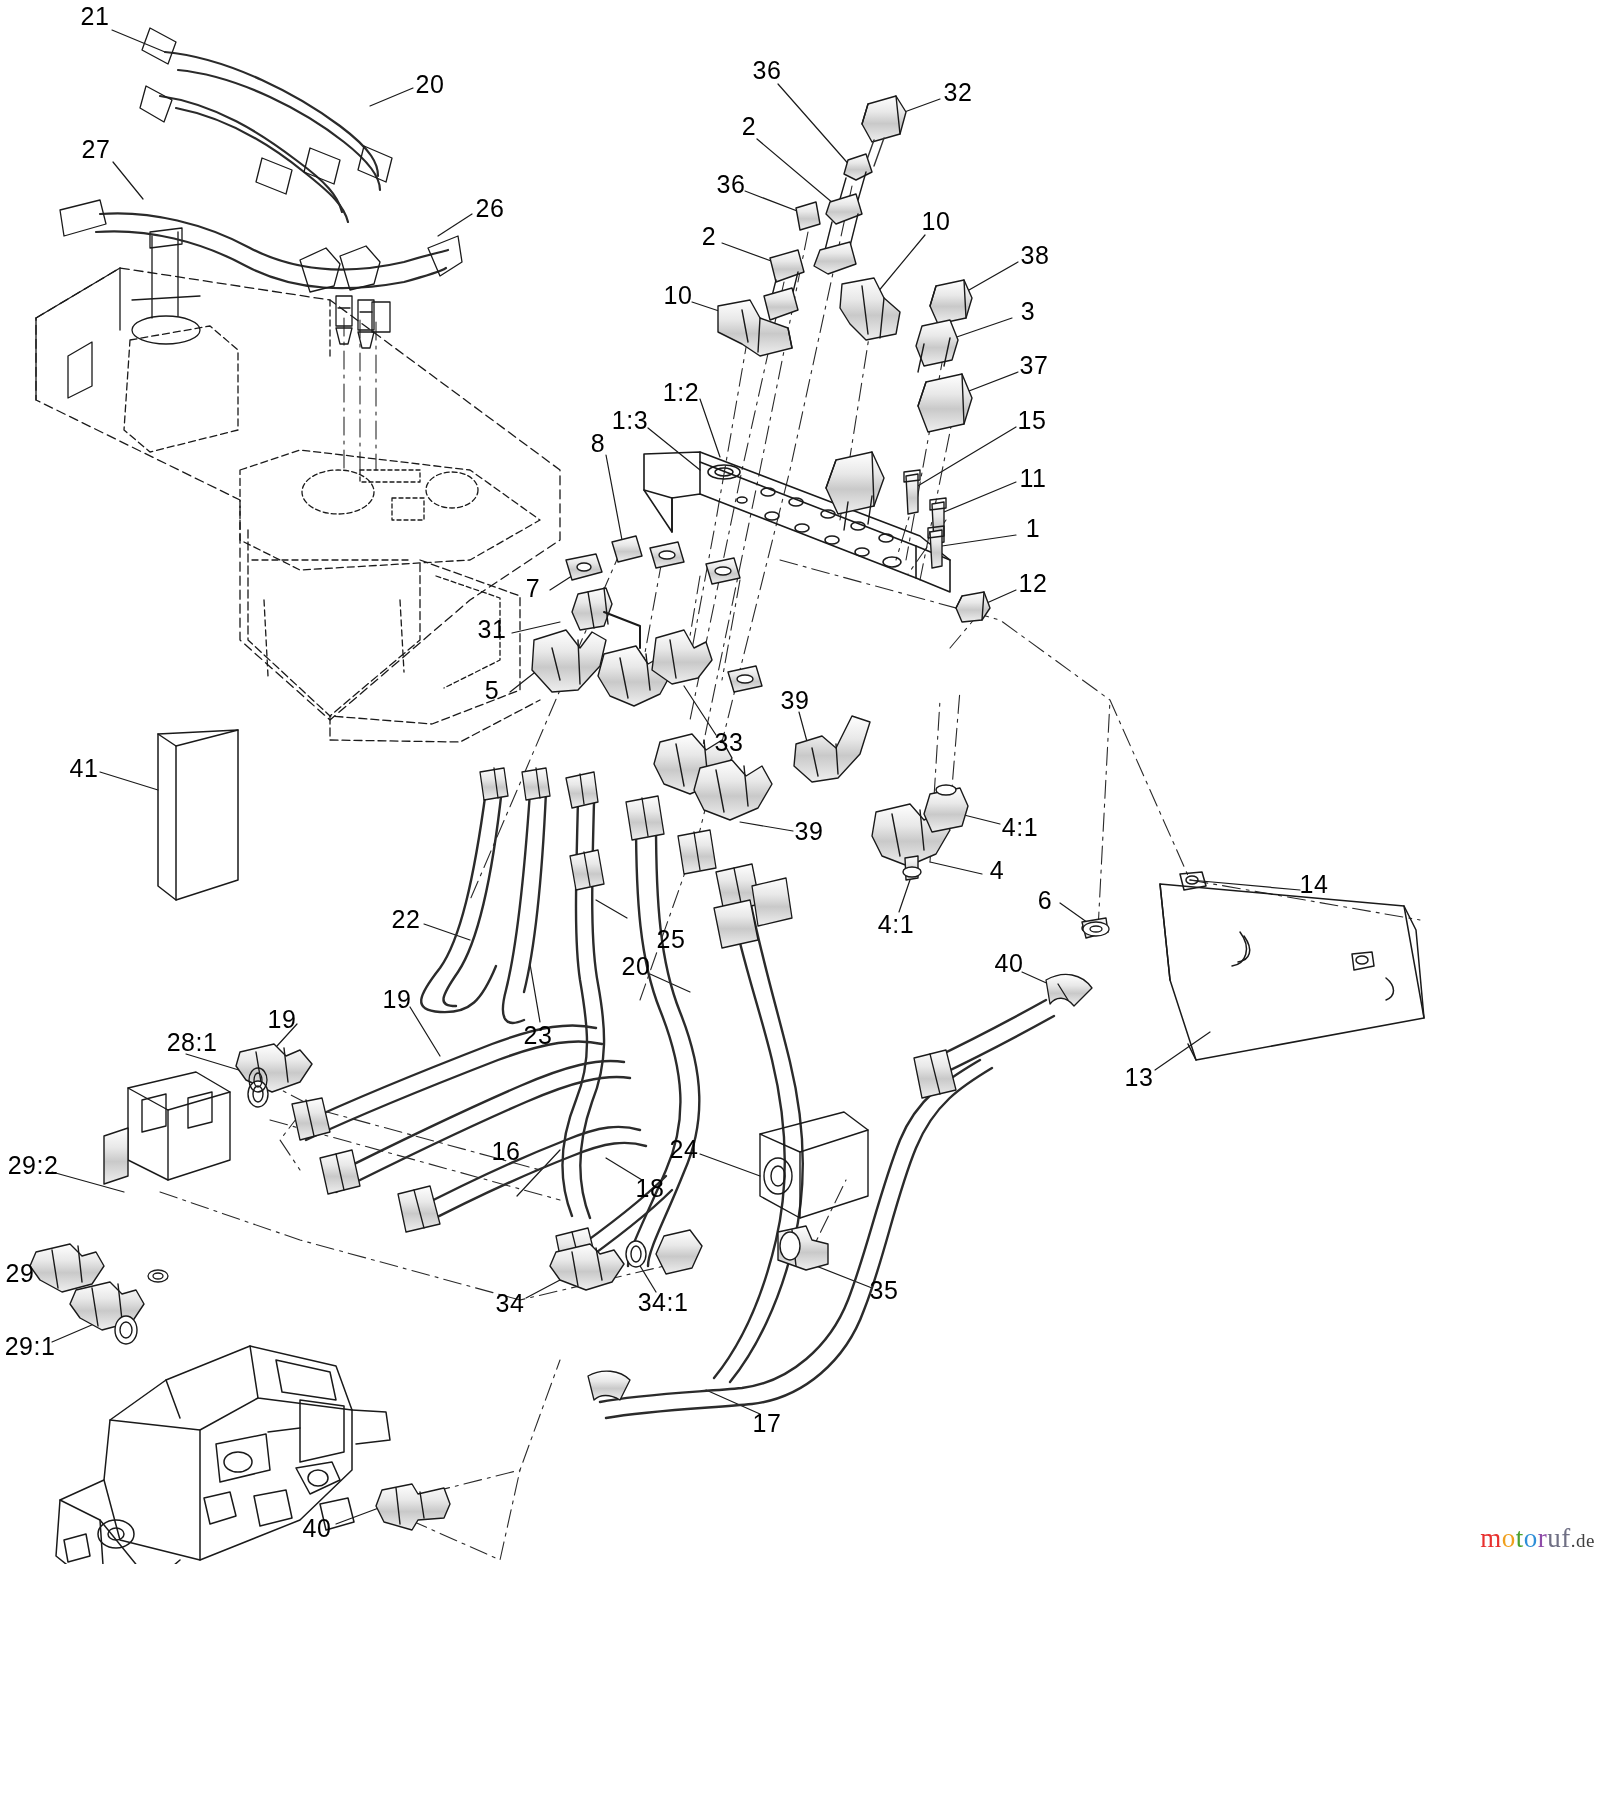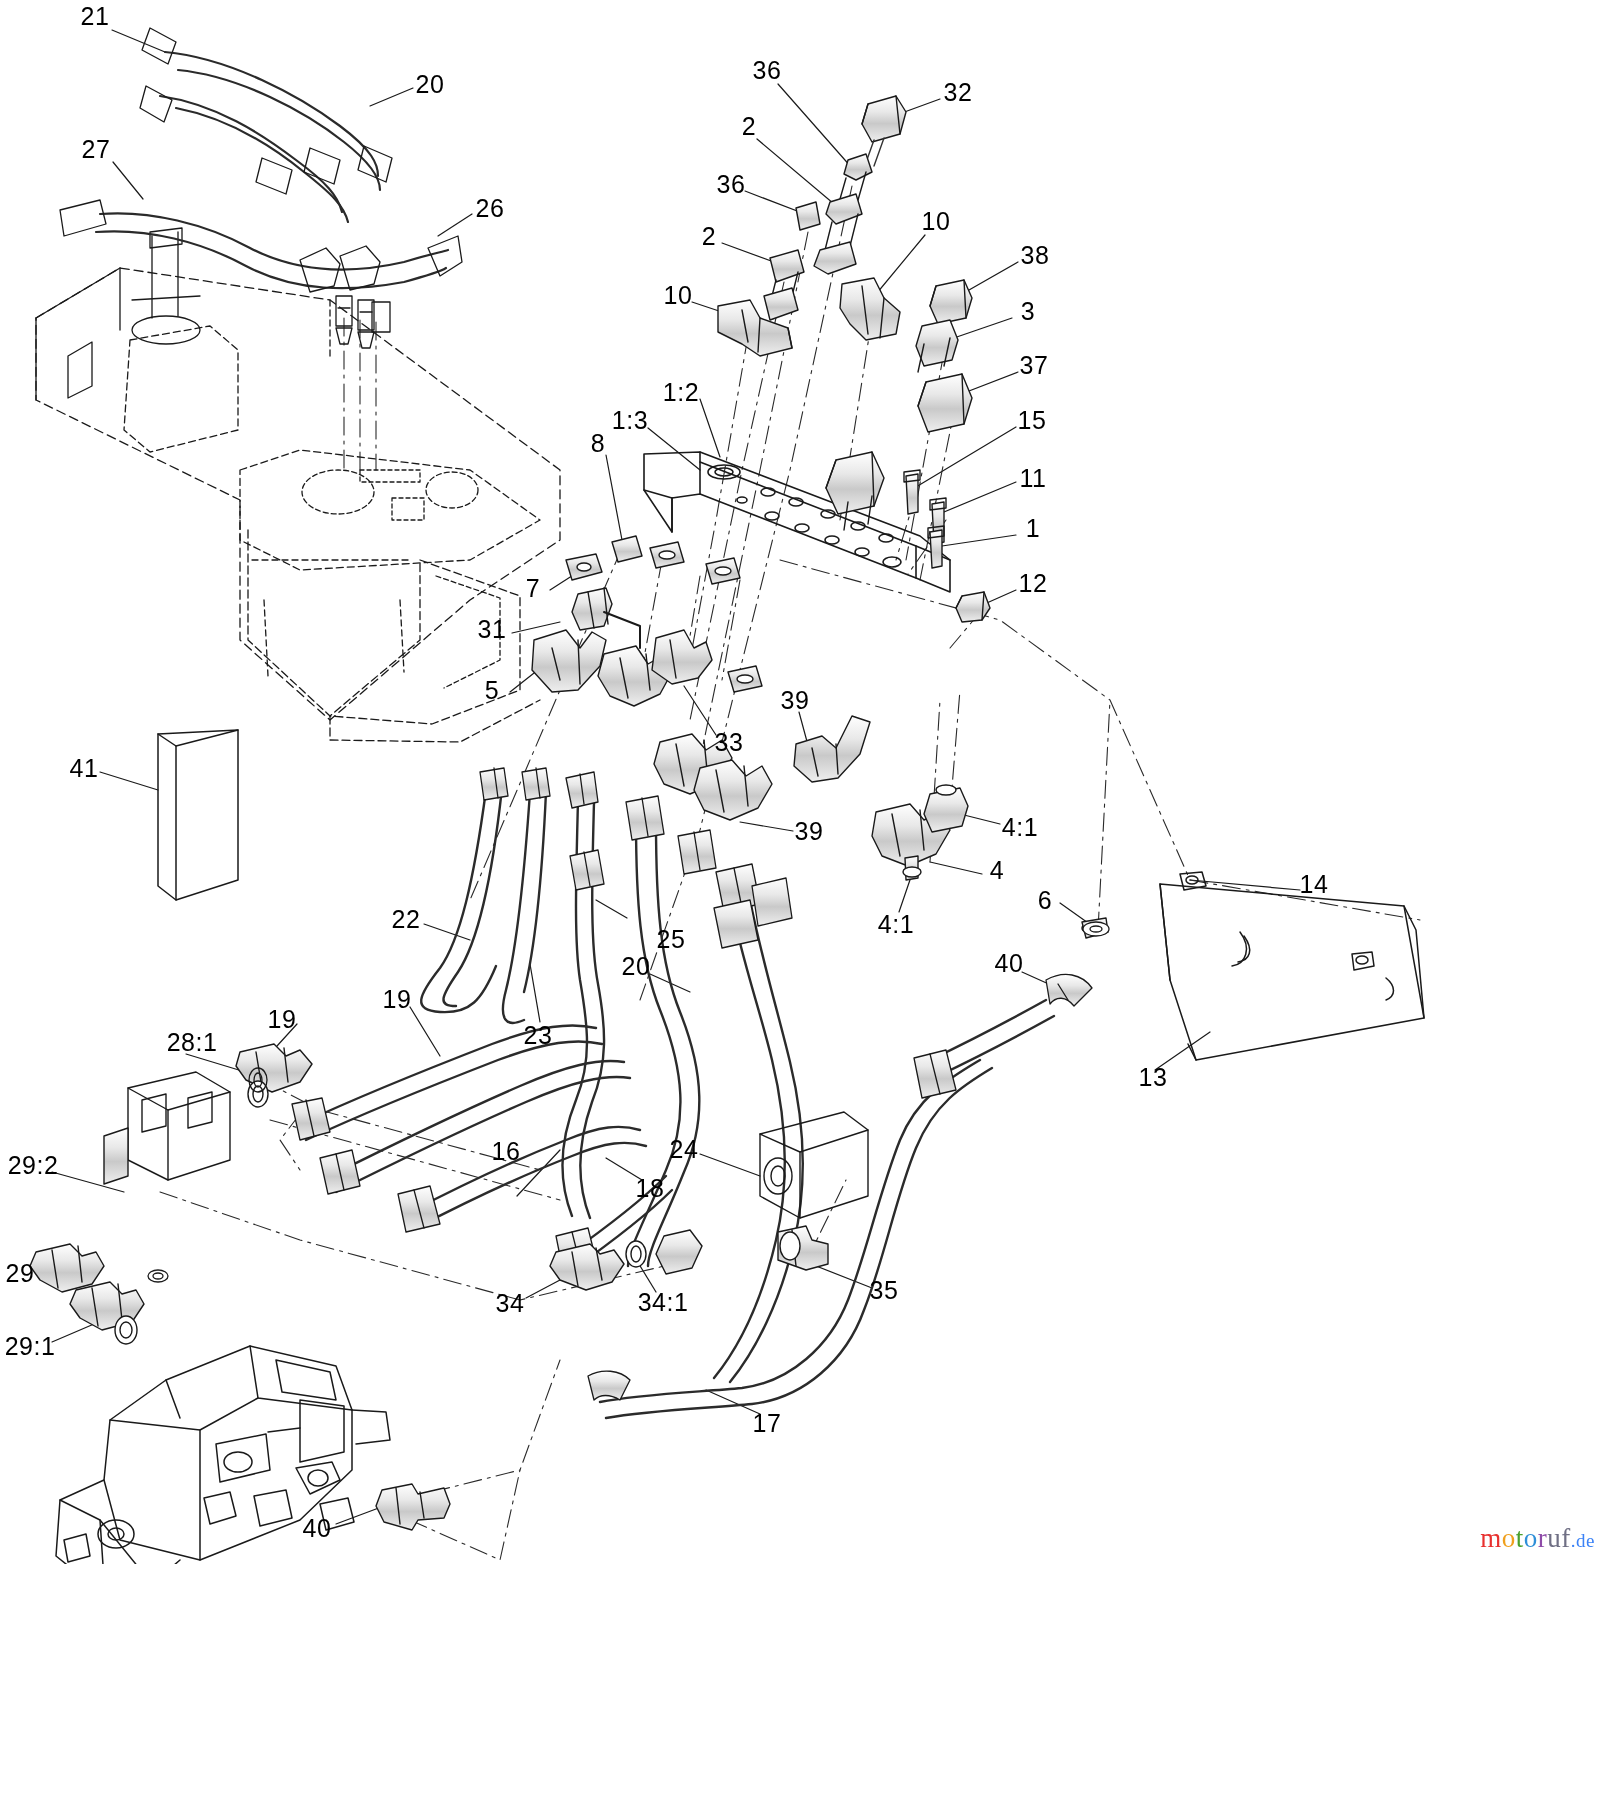--- a/index.html
+++ b/index.html
@@ -41,21 +41,21 @@
     color: #6f6f84;
     white-space: nowrap;
   }
   #watermark .wm-m { color: #e8312f; }
   #watermark .wm-o1 { color: #f0a01e; }
   #watermark .wm-t { color: #4aa02c; }
   #watermark .wm-o2 { color: #2f8fd8; }
   #watermark .wm-r { color: #8e4ba8; }
   #watermark .wm-u { color: #6f6f84; }
   #watermark .wm-f { color: #6f6f84; }
-  #watermark .wm-de { color: #3b82f6; font-size: 19px; }
+  #watermark .wm-de { color: #404040; font-size: 19px; }
 </style>
 </head>
 <body>
 
 <div id="page">
 
   <svg id="diagram-svg" viewBox="0 0 1609 1800" xmlns="http://www.w3.org/2000/svg">
     <defs>
       <linearGradient id="metal" x1="0" y1="0" x2="0" y2="1">
         <stop offset="0%" stop-color="#ffffff"></stop>
@@ -542,21 +542,21 @@
       <div class="callout" style="left: 997px; top: 870px;">4</div>
       <div class="callout" style="left: 896px; top: 924px;">4:1</div>
       <div class="callout" style="left: 1045px; top: 900px;">6</div>
       <div class="callout" style="left: 1314px; top: 884px;">14</div>
       <div class="callout" style="left: 84px; top: 768px;">41</div>
       <div class="callout" style="left: 406px; top: 919px;">22</div>
       <div class="callout" style="left: 671px; top: 913px; margin-top: 26px;">25</div>
       <div class="callout" style="left: 538px; top: 1035px;">23</div>
       <div class="callout" style="left: 636px; top: 966px;">20</div>
       <div class="callout" style="left: 1009px; top: 963px;">40</div>
-      <div class="callout" style="left: 1139px; top: 1077px; margin-left: 14px;">13</div>
+      <div class="callout" style="left: 1139px; top: 1077px;">13</div>
       <div class="callout" style="left: 397px; top: 999px;">19</div>
       <div class="callout" style="left: 282px; top: 1019px;">19</div>
       <div class="callout" style="left: 192px; top: 1042px;">28:1</div>
       <div class="callout" style="left: 506px; top: 1151px;">16</div>
       <div class="callout" style="left: 650px; top: 1188px;">18</div>
       <div class="callout" style="left: 684px; top: 1149px;">24</div>
       <div class="callout" style="left: 33px; top: 1165px;">29:2</div>
       <div class="callout" style="left: 20px; top: 1273px;">29</div>
       <div class="callout" style="left: 30px; top: 1346px;">29:1</div>
       <div class="callout" style="left: 510px; top: 1303px;">34</div>

